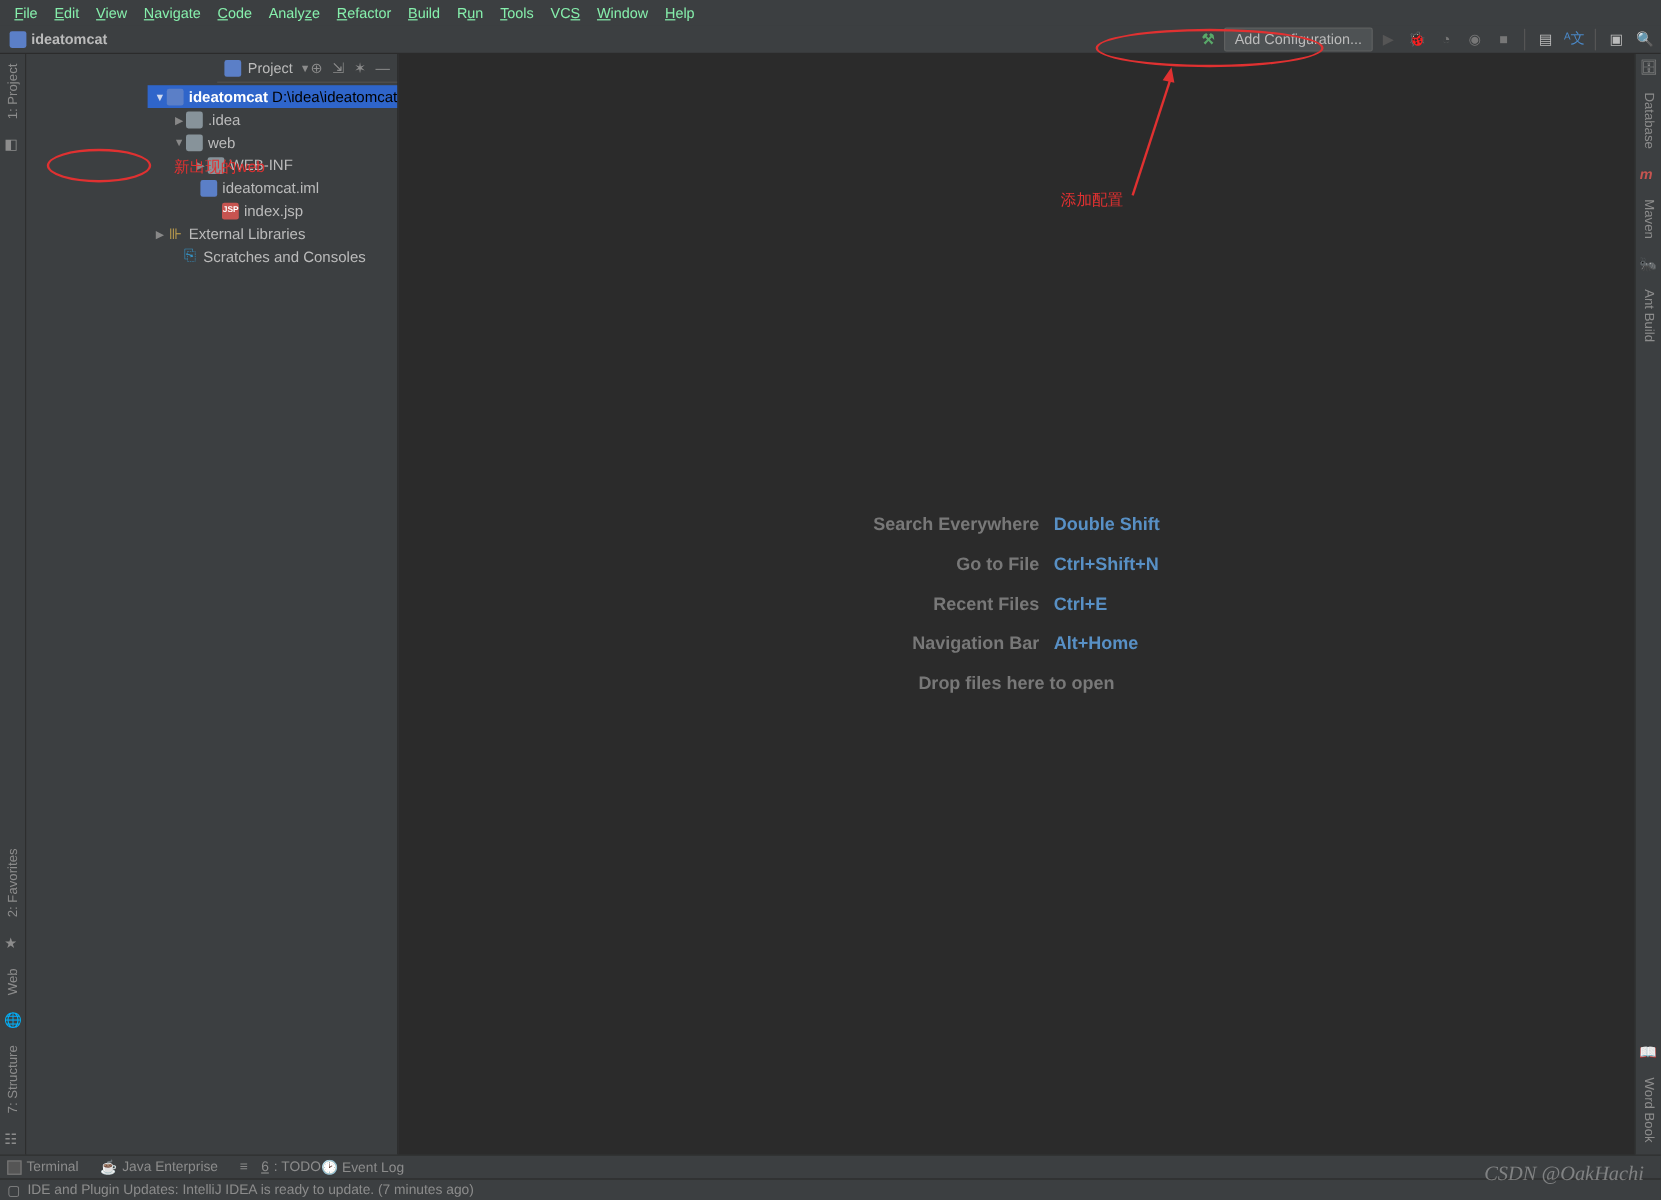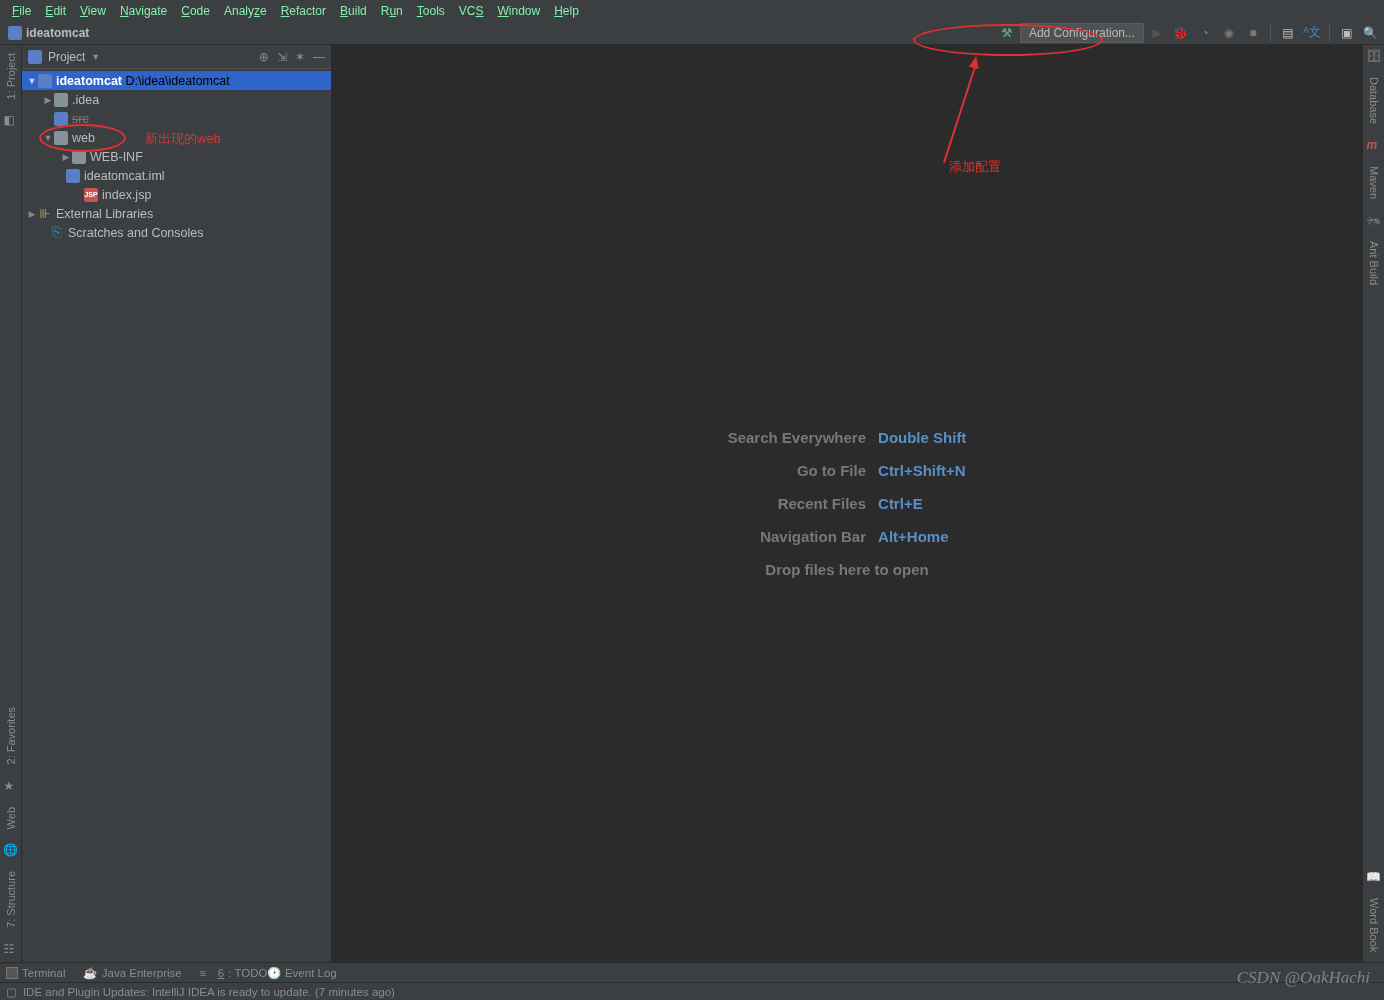--- a/index.html
+++ b/index.html
@@ -43,21 +43,21 @@
   .right-strip { border-right:none; border-left:1px solid #2b2b2b; }
   .strip-label {
     writing-mode: vertical-rl; transform: rotate(180deg);
     color:#8c8c8c; font-size:11px; padding:4px 0; cursor:pointer;
   }
   .right-strip .strip-label { transform:none; }
   .strip-bottom { margin-top:auto; margin-bottom:6px; display:flex; flex-direction:column; gap:10px; align-items:center;}
   .strip-ic { width:14px;height:14px; color:#8c8c8c; }
 
   .sidebar {
-    width:310px; background:#3c3f41; border-right:1px solid #2b2b2b; display:flex; flex-direction:column;
+    width:310px; background:#3c3f41; border-right:1px solid #2b2b2b; display:flex; flex-direction:column;align-items:flex-end;
   }
   .side-hdr {
     height:24px; display:flex; align-items:center; justify-content:space-between;
     padding:0 6px; border-bottom:1px solid #515151;
   }
   .side-hdr-l { display:flex; align-items:center; gap:6px; }
   .side-hdr-r { display:flex; align-items:center; gap:8px; color:#8c8c8c; }
   .side-hdr .proj-ic { width:14px;height:14px; background:#5b7fc7; display:inline-block; border-radius:2px;}
   .side-hdr-title { color:#bbbbbb; }
   .dd { font-size:9px; color:#8c8c8c; }
@@ -191,25 +191,20 @@
         <span class="tw">▼</span><span class="ic folder blue"></span>
         <b>ideatomcat</b>&nbsp;
         <span class="muted">D:\idea\ideatomcat</span>
       </div>
       <div class="row" style="padding-left:20px">
         <span class="tw">▶</span>
           <span class="ic folder"></span>
         <span>.idea</span>
       </div>
       <div class="row" style="padding-left:20px">
-        <span class="tw"></span>
-          <span class="ic folder blue"></span>
-        <span class="strike">src</span>
-      </div>
-      <div class="row" style="padding-left:20px">
         <span class="tw">▼</span>
           <span class="ic folder"></span>
         <span>web</span>
       </div>
       <div class="row" style="padding-left:38px">
         <span class="tw">▶</span>
           <span class="ic folder"></span>
         <span>WEB-INF</span>
       </div>
       <div class="row" style="padding-left:32px">
@@ -284,15 +279,15 @@
   <span>▢</span>
   <span>IDE and Plugin Updates: IntelliJ IDEA is ready to update. (7 minutes ago)</span>
 </div>
 
 <div class="anno-oval" style="left:39px; top:124px; width:87px; height:28px"></div>
 <div class="anno-text" style="left:145px; top:130px">新出现的web</div>
 
 <div class="anno-oval" style="left:913px; top:24px; width:190px; height:32px"></div>
 <div class="arrow-head" style="left:970px; top:56px; transform:rotate(12deg)"></div>
 <div class="arrow-line" style="left:975px; top:64px; height:104px; transform:rotate(18deg)"></div>
-<div class="anno-text" style="left:949px; top:158px">添加配置</div>
+<div class="anno-text" style="left:884px; top:158px">添加配置</div>
 
 <div class="watermark">CSDN @OakHachi</div>
 
 </body></html>

